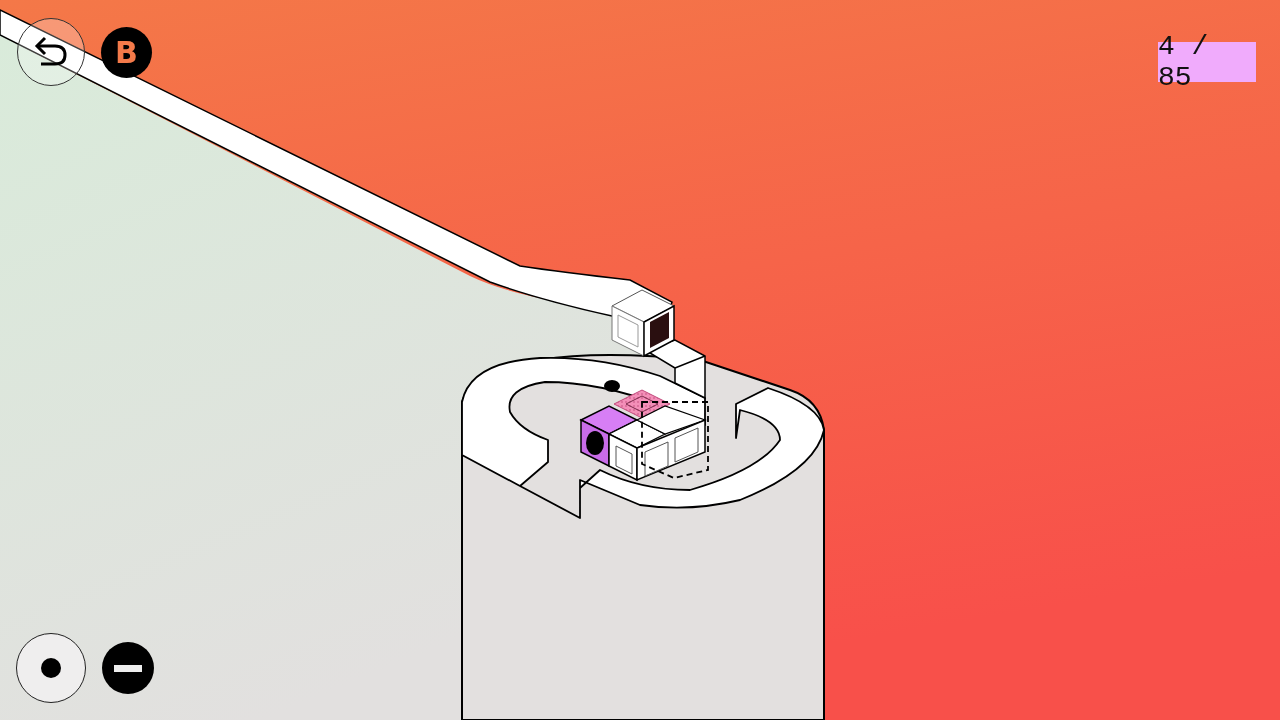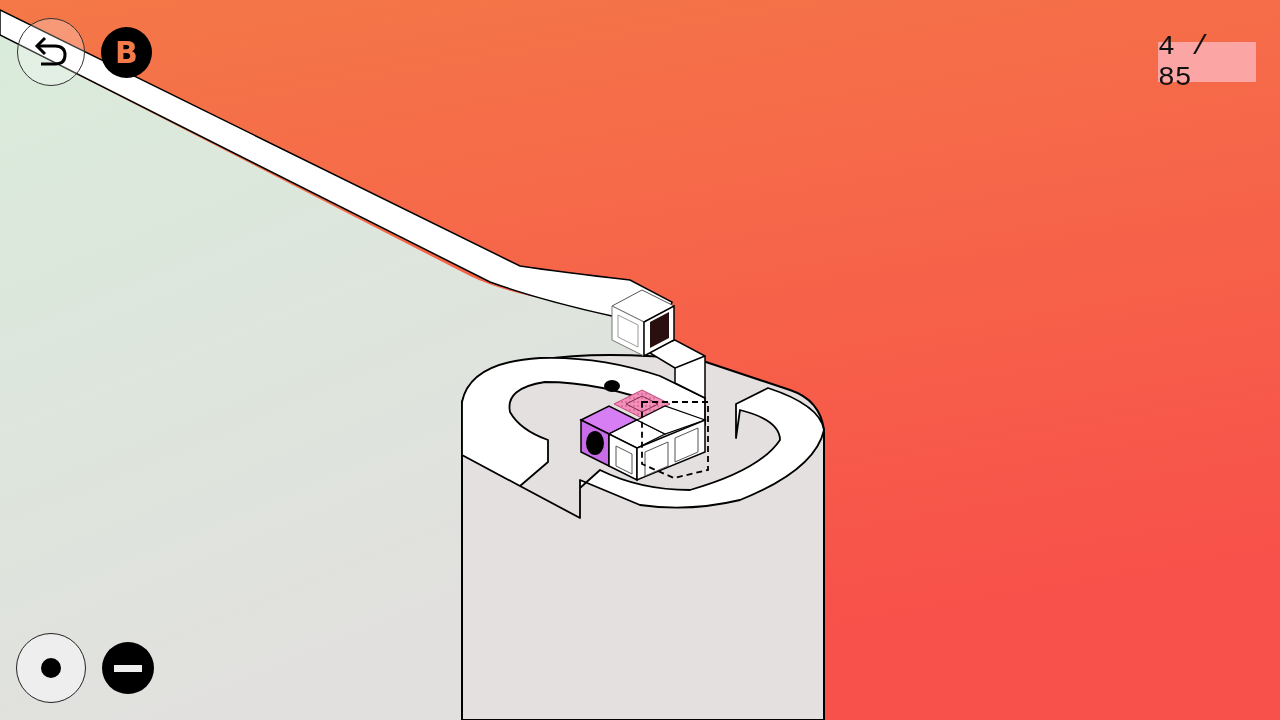--- a/index.html
+++ b/index.html
@@ -5,21 +5,21 @@
     html, body { margin:0; padding:0; width:1280px; height:720px; overflow:hidden; }
     body { position:relative; font-family:"DejaVu Sans", sans-serif; }
     #scene { position:absolute; left:0; top:0; width:1280px; height:720px; }
     .hud-btn { position:absolute; border-radius:50%; box-sizing:border-box; cursor:pointer; display:flex; align-items:center; justify-content:center; }
     #undo-btn { left:17px; top:18px; width:68px; height:68px; border:1.5px solid #333; background:rgba(255,255,255,0.25); }
     #b-btn { left:101px; top:27px; width:51px; height:51px; background:#000; color:#f47a4a; font-weight:bold; font-size:30px; font-family:"DejaVu Sans", sans-serif; }
     #dot-btn { left:16px; top:633px; width:70px; height:70px; border:1.5px solid #222; background:#efeeee; }
     #dot-btn .dot { width:20px; height:20px; background:#000; border-radius:50%; }
     #minus-btn { left:102px; top:642px; width:52px; height:52px; background:#000; }
     #minus-btn .bar { width:28px; height:7px; background:#eee; }
-    #level-counter { position:absolute; left:1158px; top:42px; width:98px; height:40px; background:#fca5a5; color:#111; font-family:"Liberation Mono", monospace; font-size:28px; display:flex; align-items:center; justify-content:center; letter-spacing:0px; }
+    #level-counter { position:absolute; left:1158px; top:42px; width:98px; height:40px; background:#f0abfc; color:#111; font-family:"Liberation Mono", monospace; font-size:28px; display:flex; align-items:center; justify-content:center; letter-spacing:0px; }
   </style>
 </head>
 <body>
 
 <svg id="scene" viewBox="0 0 1280 720" xmlns="http://www.w3.org/2000/svg">
   <defs>
     <linearGradient id="bg" x1="0" y1="0" x2="0.3" y2="1">
       <stop offset="0" stop-color="#f47848"></stop>
       <stop offset="1" stop-color="#f8504a"></stop>
     </linearGradient>

